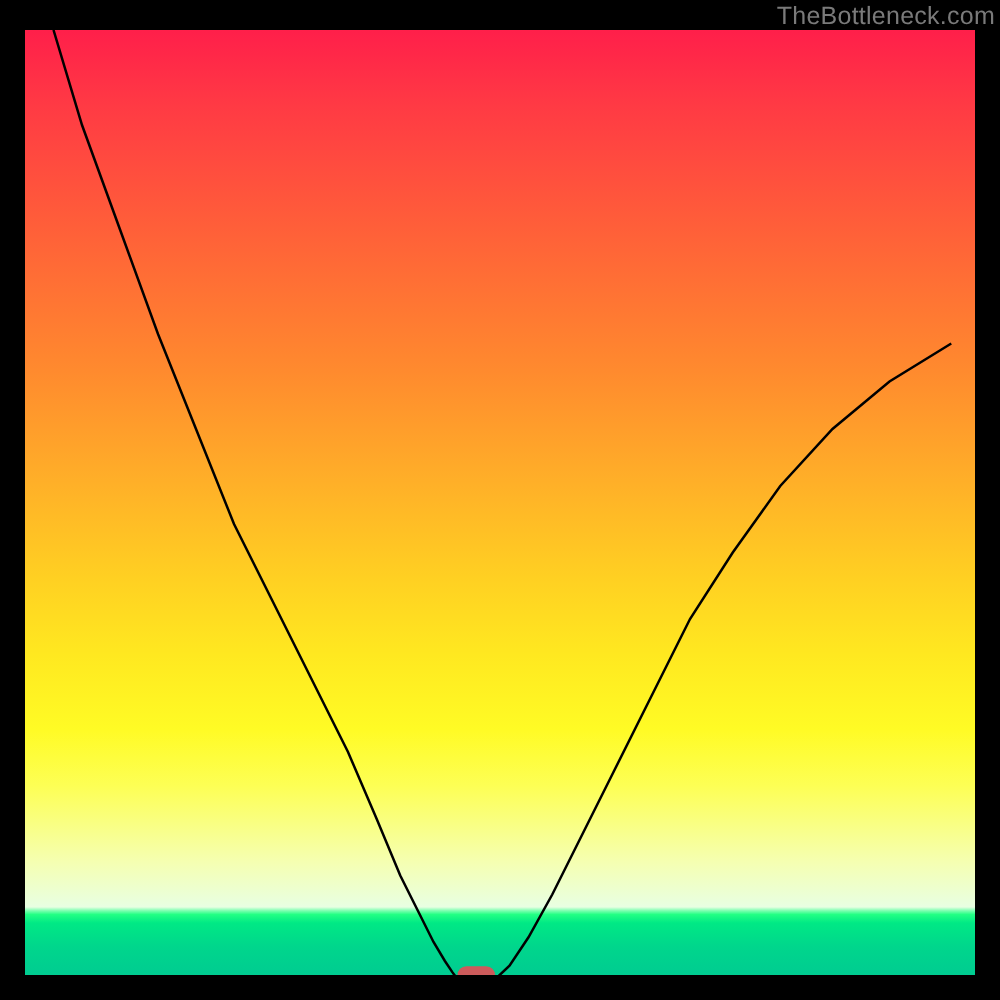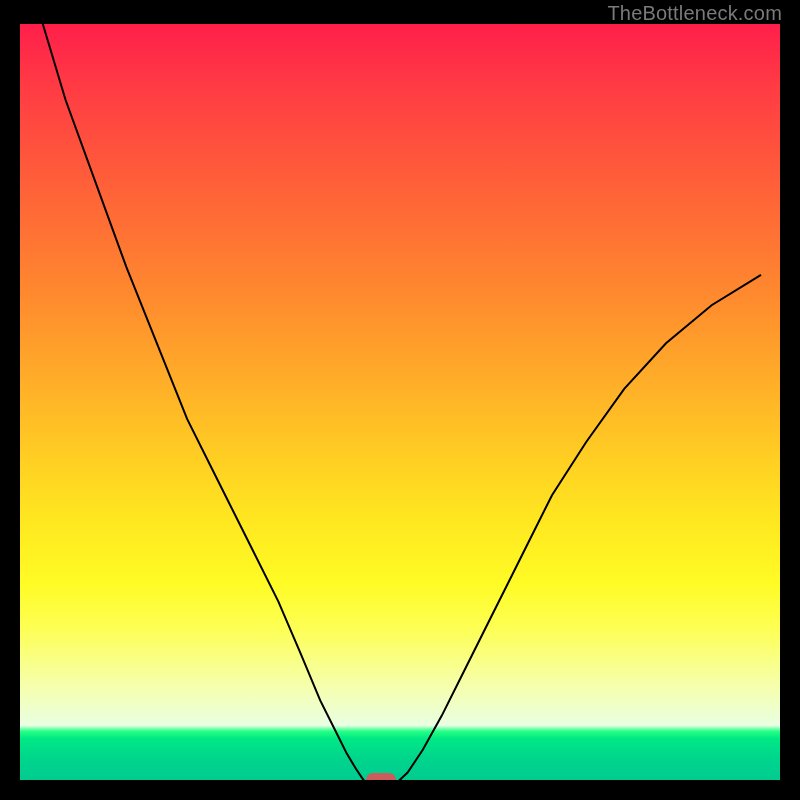--- a/index.html
+++ b/index.html
@@ -13,21 +13,21 @@
   }
   .frame {
     position: relative;
     width: 800px;
     height: 800px;
     background: #000;
   }
   .watermark {
     position: absolute;
     top: 2px;
-    right: 18px;
+    right: 4px;
     color: #7a7a7a;
     font-size: 20px;
     font-weight: 500;
     letter-spacing: 0.2px;
     z-index: 5;
   }
   .plot {
     position: absolute;
     left: 20px;
     top: 24px;

